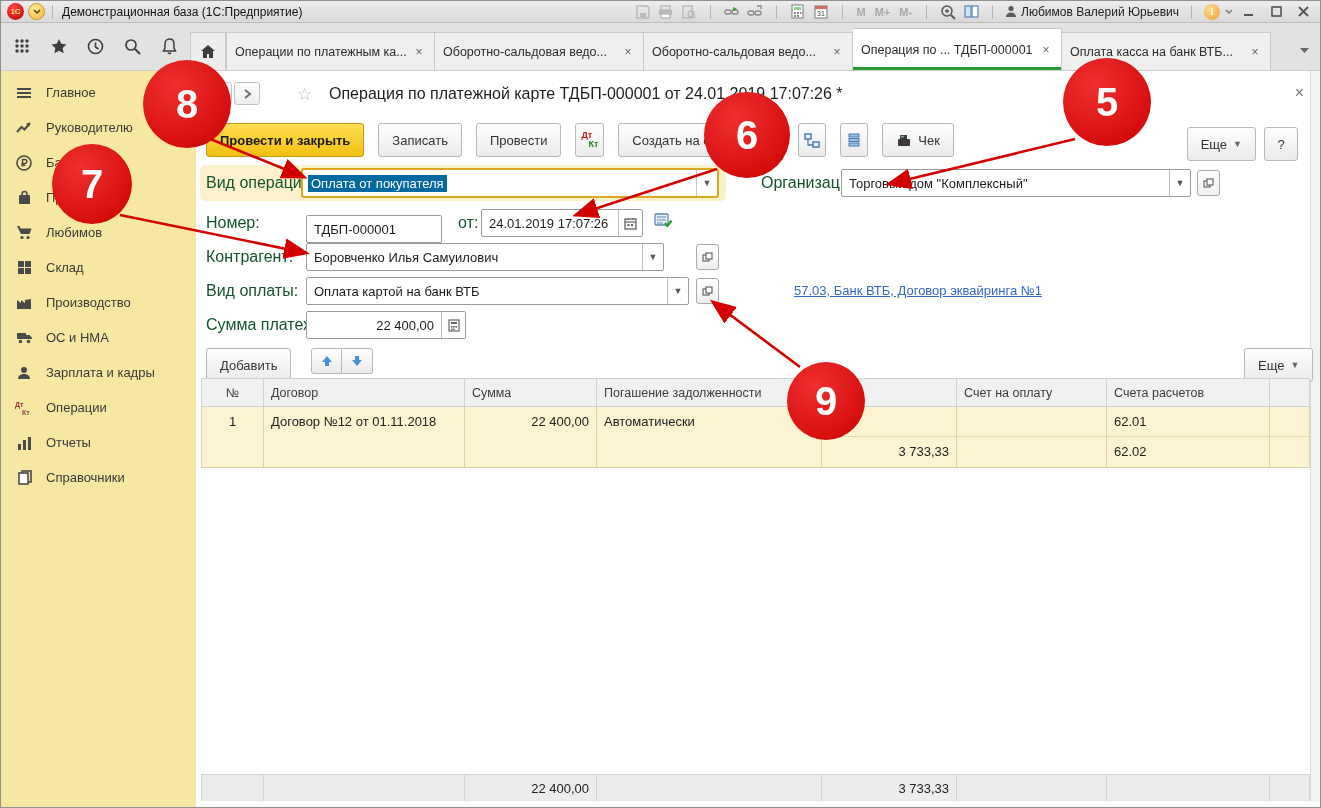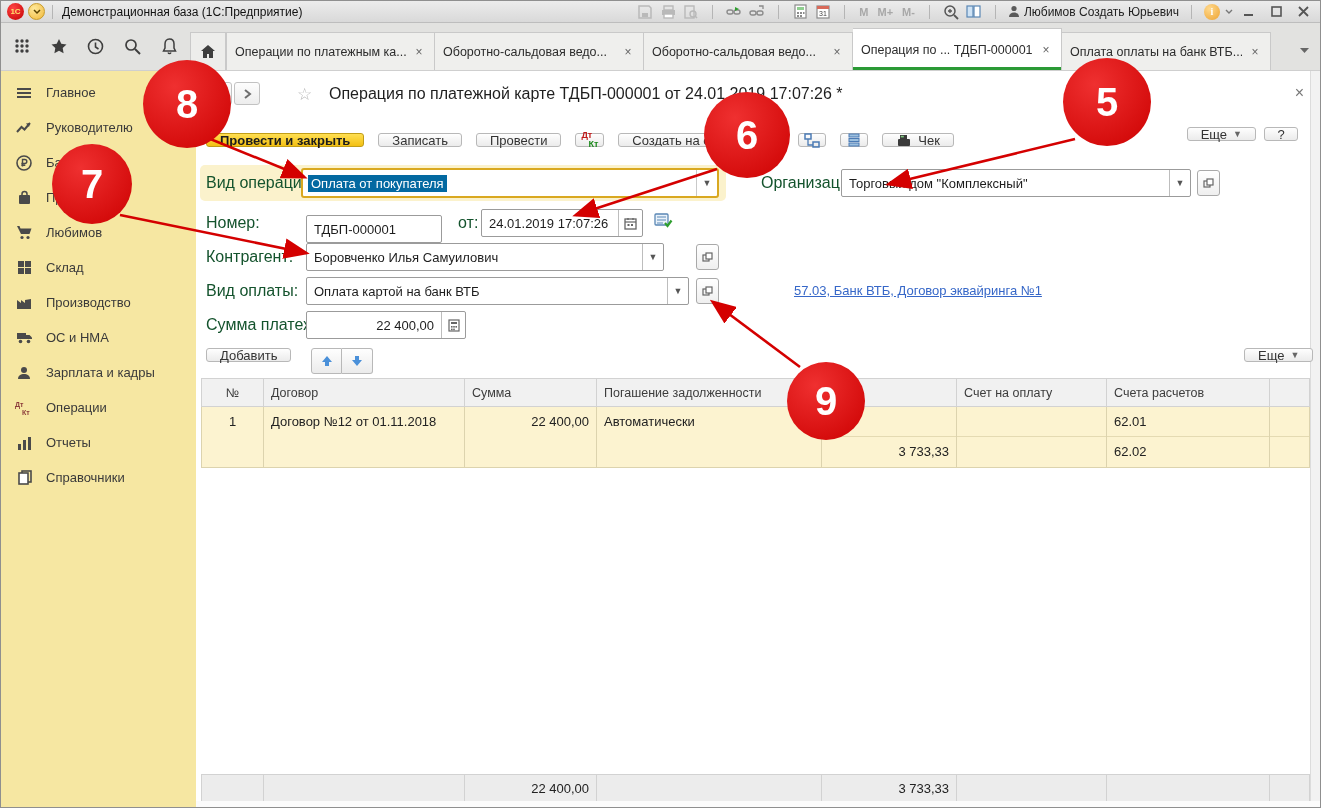--- a/index.html
+++ b/index.html
@@ -56,21 +56,21 @@
   
   .main { position:absolute; left:195px; top:70px; width:1126px; height:738px; background:#fff; }
   .vscroll { position:absolute; right:0; top:0; width:12px; height:738px; background:#f2f2f2; border-left:1px solid #dcdcdc; }
   .doc-header { position:absolute; left:0; top:10px; width:100%; height:26px; }
   .navbtn { position:absolute; top:1px; width:26px; height:23px; border:1px solid #c2c2c2; border-radius:3px;
     background:linear-gradient(#fdfdfd,#ededed); display:flex; align-items:center; justify-content:center; color:#8a8a8a; }
   .doc-title { position:absolute; left:133px; top:0; font-size:16px; color:#1f1f1f; line-height:26px; white-space:nowrap; }
   .star { position:absolute; left:101px; top:3px; color:#b9b9b9; font-size:17px; }
   .form-close { position:absolute; right:18px; top:0; color:#777; font-size:16px; line-height:24px; }
   .toolbar { position:absolute; left:0; top:54px; width:100%; height:30px; display:flex; align-items:center; padding-left:10px; gap:14px; }
-  .btn { height:14px; border:1px solid #b8b8b8; border-radius:3px; background:linear-gradient(#fefefe,#ebebeb);
+  .btn { height:34px; border:1px solid #b8b8b8; border-radius:3px; background:linear-gradient(#fefefe,#ebebeb);
     display:inline-flex; align-items:center; justify-content:center; padding:0 13px; font-size:13px; color:#333; white-space:nowrap; }
   .btn-primary { background:linear-gradient(#ffdf52,#f3c013); border-color:#c19d17; font-weight:bold; color:#1c1c1c; }
   .btn-icon { padding:0 5px; min-width:28px; }
   .btn-abs-more { position:absolute; right:66px; top:2px; }
   .btn-abs-help { position:absolute; right:24px; top:2px; width:34px; }
   .caret { font-size:9px; color:#666; margin-left:6px; }
   .dtkt { display:flex; flex-direction:column; line-height:9px; font-size:9px; font-weight:bold; }
   .dtkt .d { color:#c01818; } .dtkt .k { color:#1d8a1d; margin-left:7px; }
   
   .flabel { position:absolute; font-size:16px; color:#14532d; line-height:28px; left:10px; }
@@ -207,21 +207,21 @@
             <rect x="1" y="1" width="6" height="11" fill="#cfe3f5" stroke="#5a87b5" stroke-width="1.2"></rect>
             <rect x="8" y="1" width="6" height="11" fill="#fff" stroke="#5a87b5" stroke-width="1.2"></rect>
           </svg>
         </span>
       <span class="tb-sep"></span>
       <span class="tb-user">
         <svg width="12" height="13">
             <circle cx="6" cy="3.5" r="2.6" fill="#5a5a5a"></circle>
             <path d="M1 12c0-3 2.2-4.5 5-4.5S11 9 11 12z" fill="#5a5a5a"></path>
           </svg>
-        <span>Любимов Создать Юрьевич</span>
+        <span>Любимов Валерий Юрьевич</span>
       </span>
       <span class="tb-sep"></span>
       <span class="info-ic">i</span>
       <svg width="8" height="6">
           <path d="M1 1l3 3 3-3" stroke="#777" stroke-width="1.4" fill="none"></path>
         </svg>
       <span class="wm">
           <svg width="10" height="10">
             <rect x="0" y="7" width="9" height="2" fill="#555"></rect>
           </svg>
@@ -295,21 +295,21 @@
     </div>
     <div class="tab">
       <span class="lbl">Оборотно-сальдовая ведо...</span>
       <span class="x">×</span>
     </div>
     <div class="tab active">
       <span class="lbl">Операция по ... ТДБП-000001</span>
       <span class="x">×</span>
     </div>
     <div class="tab">
-      <span class="lbl">Оплата оплаты на банк ВТБ...</span>
+      <span class="lbl">Оплата касса на банк ВТБ...</span>
       <span class="x">×</span>
     </div>
     <span class="tabdd">
         <svg width="9" height="6">
           <path d="M0 0l4.5 5L9 0z" fill="#666"></path>
         </svg>
       </span>
   </div>
 
   <div class="sidebar">

